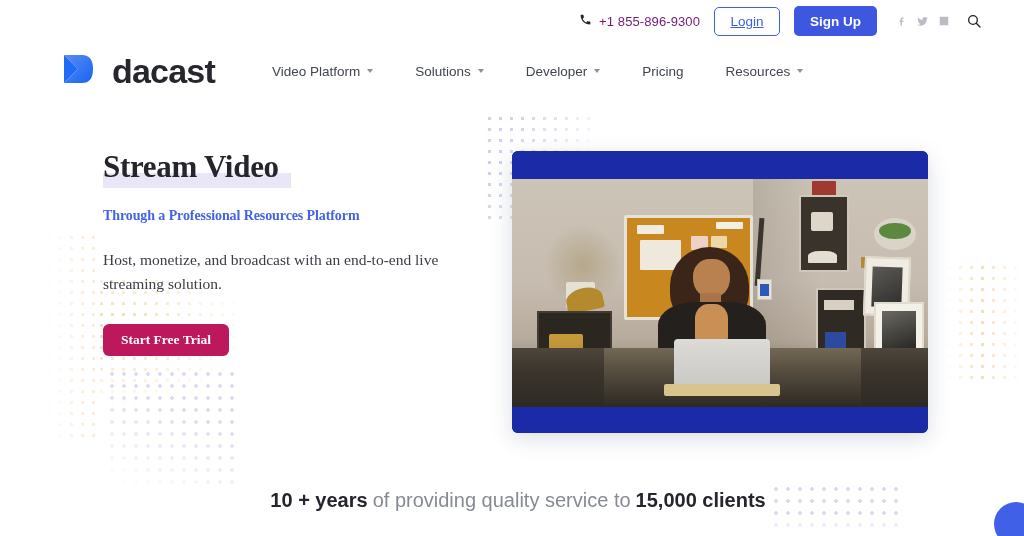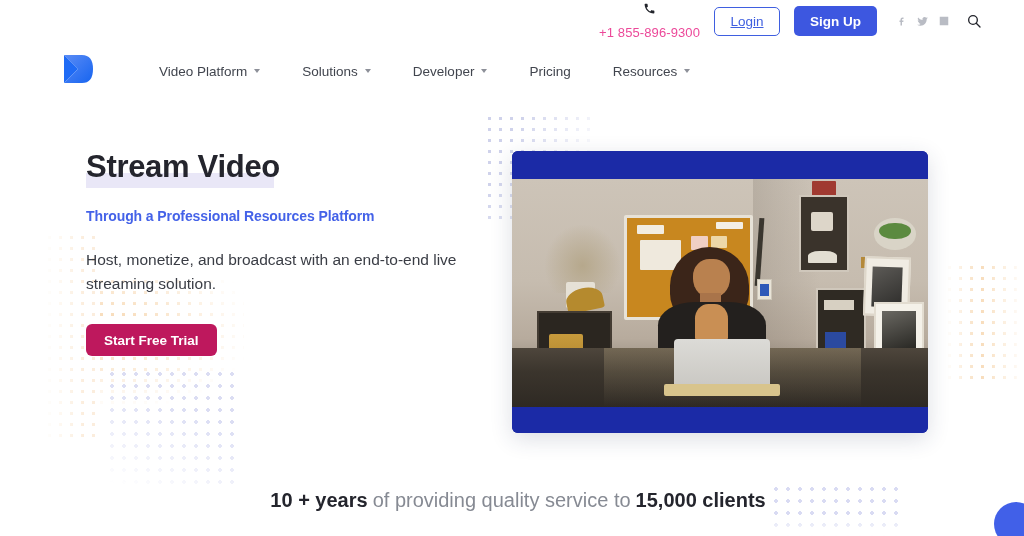--- a/index.html
+++ b/index.html
@@ -94,23 +94,22 @@
     justify-content: flex-end;
     padding-right: 42px;
     gap: 14px;
   }
 
   .phone {
     display: flex;
     align-items: center;
     gap: 7px;
     font-size: 13px;
-    color: #ec4899;
+    color: #701a75;
     letter-spacing: .1px;
-    flex-direction: column;
   }
   .phone-icon { display: block; }
 
   .btn-login {
     display: flex;
     align-items: center;
     justify-content: center;
     min-width: 66px;
     height: 29px;
     padding: 0 15px;
@@ -206,23 +205,24 @@
   .caret {
     width: 0; height: 0;
     border-left: 3.6px solid transparent;
     border-right: 3.6px solid transparent;
     border-top: 4.4px solid #8d9099;
   }
 
   
   .hero-left {
     position: absolute;
-    left: 86px;
+    left: 103px;
     top: 150px;
     width: 400px;
+    font-family: Liberation Serif, serif;
   }
 
   .hero-title-wrap {
     position: relative;
     display: inline-block;
   }
   .hero-title {
     position: relative;
     font-size: 31px;
     font-weight: bold;
@@ -580,20 +580,21 @@
           <defs>
             <linearGradient id="lg" x1="0" y1="0" x2="1" y2="1">
               <stop offset="0%" stop-color="#5b8cf5"></stop>
               <stop offset="100%" stop-color="#1664f0"></stop>
             </linearGradient>
           </defs>
           <path d="M4 6 L22 6 Q33 6 33 20 Q33 34 22 34 L4 34 L18 20 Z" fill="url(#lg)"></path>
           <path d="M4 6 L18 20 L4 34 Z" fill="#1f6bf5"></path>
         </svg>
       </span>
+      <span class="logo-text">dacast</span>
     </div>
 
     <div class="nav-links">
       <div class="nav-link">
         <span>Video Platform</span>
         <span class="caret"></span>
       </div>
       <div class="nav-link">
         <span>Solutions</span>
         <span class="caret"></span>

